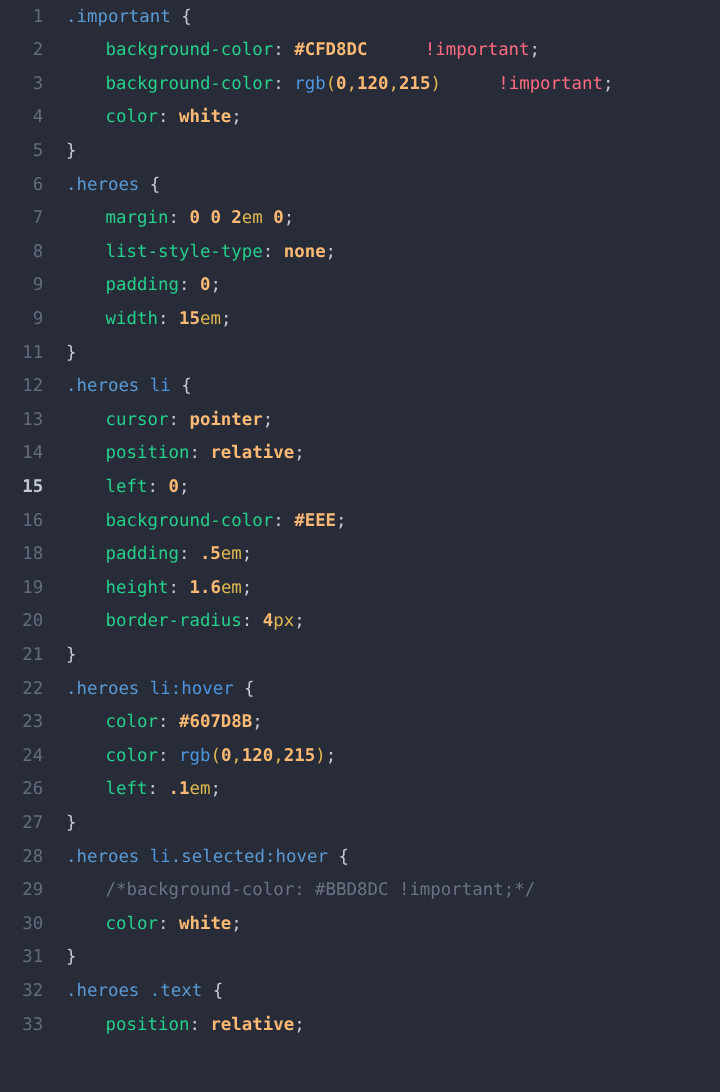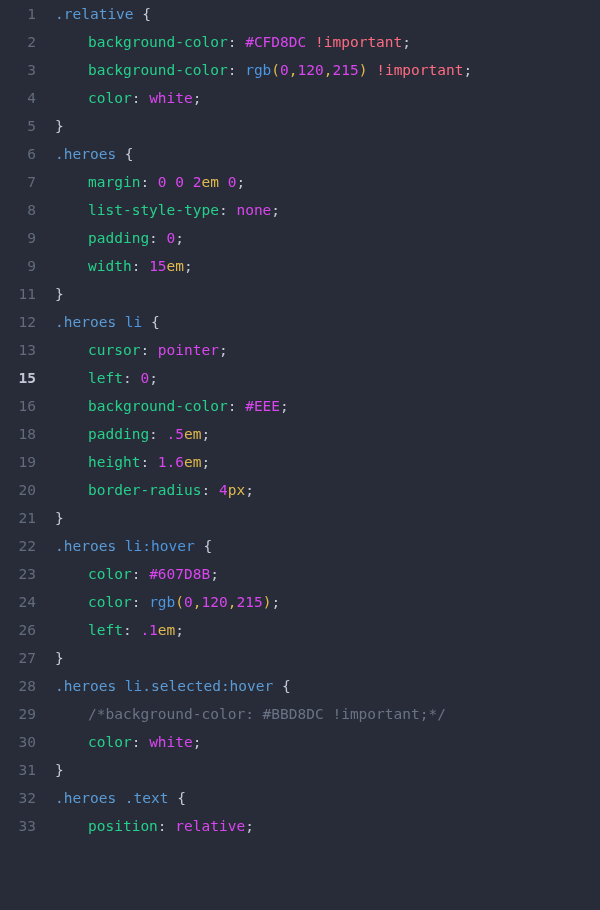--- a/index.html
+++ b/index.html
@@ -71,45 +71,46 @@
     top: 50%;
     border-top: 1px solid #4d5costly;
     border-top-color: #4e5565;
   }
 
   
   .sel   { color: #5b9bd5; }   
   .elem  { color: #4d96e0; }   
   .punc  { color: #c3c9d6; }   
   .prop  { color: #25d08a; text-align: right; } 
-  .num   { color: #d946ef; font-weight: normal; }
+  .num   { color: #fdba74; font-weight: bold; }
   .unit  { color: #e0b94f; }
   .func  { color: #4d96e0; }
-  .imp   { color: #ff6b81; }
+  .imp   { color: #ff6b81; margin-left: 39px; }
   .cmt   { color: #6a7386; margin-top: 29px; }
   .paren { color: #e0b94f; }
 </style>
 </head>
 <body>
 
 <div id="editor">
   <div id="lines-host">
-      <div class="code-line"><div class="ln">1</div><div class="code"><span class="sel">.relative</span><span class="punc"> {</span></div></div>
+      <div class="code-line"><div class="ln">1</div><div class="code"><span class="sel">.important</span><span class="punc"> {</span></div></div>
       <div class="code-line"><div class="ln">2</div><div class="code"><span class="ind"></span><span class="prop">background-color</span><span class="punc">: </span><span class="num">#CFD8DC</span><span class="punc"> </span><span class="imp">!important</span><span class="punc">;</span></div></div>
       <div class="code-line"><div class="ln">3</div><div class="code"><span class="ind"></span><span class="prop">background-color</span><span class="punc">: </span><span class="func">rgb</span><span class="paren">(</span><span class="num">0</span><span class="paren">,</span><span class="num">120</span><span class="paren">,</span><span class="num">215</span><span class="paren">)</span><span class="punc"> </span><span class="imp">!important</span><span class="punc">;</span></div></div>
       <div class="code-line"><div class="ln">4</div><div class="code"><span class="ind"></span><span class="prop">color</span><span class="punc">: </span><span class="num">white</span><span class="punc">;</span></div></div>
       <div class="code-line"><div class="ln">5</div><div class="code"><span class="punc">}</span></div></div>
       <div class="code-line"><div class="ln">6</div><div class="code"><span class="sel">.heroes</span><span class="punc"> {</span></div></div>
       <div class="code-line"><div class="ln">7</div><div class="code"><span class="ind"></span><span class="prop">margin</span><span class="punc">: </span><span class="num">0</span><span class="punc"> </span><span class="num">0</span><span class="punc"> </span><span class="num">2</span><span class="unit">em</span><span class="punc"> </span><span class="num">0</span><span class="punc">;</span></div></div>
       <div class="code-line"><div class="ln">8</div><div class="code"><span class="ind"></span><span class="prop">list-style-type</span><span class="punc">: </span><span class="num">none</span><span class="punc">;</span></div></div>
       <div class="code-line"><div class="ln">9</div><div class="code"><span class="ind"></span><span class="prop">padding</span><span class="punc">: </span><span class="num">0</span><span class="punc">;</span></div></div>
       <div class="code-line"><div class="ln">9</div><div class="code"><span class="ind"></span><span class="prop">width</span><span class="punc">: </span><span class="num">15</span><span class="unit">em</span><span class="punc">;</span></div></div>
       <div class="code-line"><div class="ln">11</div><div class="code"><span class="punc">}</span></div></div>
       <div class="code-line"><div class="ln">12</div><div class="code"><span class="sel">.heroes</span><span class="punc"> </span><span class="elem">li</span><span class="punc"> {</span></div></div>
       <div class="code-line"><div class="ln">13</div><div class="code"><span class="ind"></span><span class="prop">cursor</span><span class="punc">: </span><span class="num">pointer</span><span class="punc">;</span></div></div>
+      <div class="code-line"><div class="ln">14</div><div class="code"><span class="ind"></span><span class="prop">position</span><span class="punc">: </span><span class="num">relative</span><span class="punc">;</span></div></div>
       <div class="code-line active"><div class="ln">15</div><div class="code"><span class="ind"></span><span class="prop">left</span><span class="punc">: </span><span class="num">0</span><span class="punc">;</span></div></div>
       <div class="code-line"><div class="ln">16</div><div class="code"><span class="ind"></span><span class="prop">background-color</span><span class="punc">: </span><span class="num">#EEE</span><span class="punc">;</span></div></div>
       <div class="code-line"><div class="ln">18</div><div class="code"><span class="ind"></span><span class="prop">padding</span><span class="punc">: </span><span class="num">.5</span><span class="unit">em</span><span class="punc">;</span></div></div>
       <div class="code-line"><div class="ln">19</div><div class="code"><span class="ind"></span><span class="prop">height</span><span class="punc">: </span><span class="num">1.6</span><span class="unit">em</span><span class="punc">;</span></div></div>
       <div class="code-line"><div class="ln">20</div><div class="code"><span class="ind"></span><span class="prop">border-radius</span><span class="punc">: </span><span class="num">4</span><span class="unit">px</span><span class="punc">;</span></div></div>
       <div class="code-line"><div class="ln">21</div><div class="code"><span class="punc">}</span></div></div>
       <div class="code-line"><div class="ln">22</div><div class="code"><span class="sel">.heroes</span><span class="punc"> </span><span class="elem">li:hover</span><span class="punc"> {</span></div></div>
       <div class="code-line"><div class="ln">23</div><div class="code"><span class="ind"></span><span class="prop">color</span><span class="punc">: </span><span class="num">#607D8B</span><span class="punc">;</span></div></div>
       <div class="code-line"><div class="ln">24</div><div class="code"><span class="ind"></span><span class="prop">color</span><span class="punc">: </span><span class="func">rgb</span><span class="paren">(</span><span class="num">0</span><span class="paren">,</span><span class="num">120</span><span class="paren">,</span><span class="num">215</span><span class="paren">)</span><span class="punc">;</span></div></div>
       <div class="code-line"><div class="ln">26</div><div class="code"><span class="ind"></span><span class="prop">left</span><span class="punc">: </span><span class="num">.1</span><span class="unit">em</span><span class="punc">;</span></div></div>

